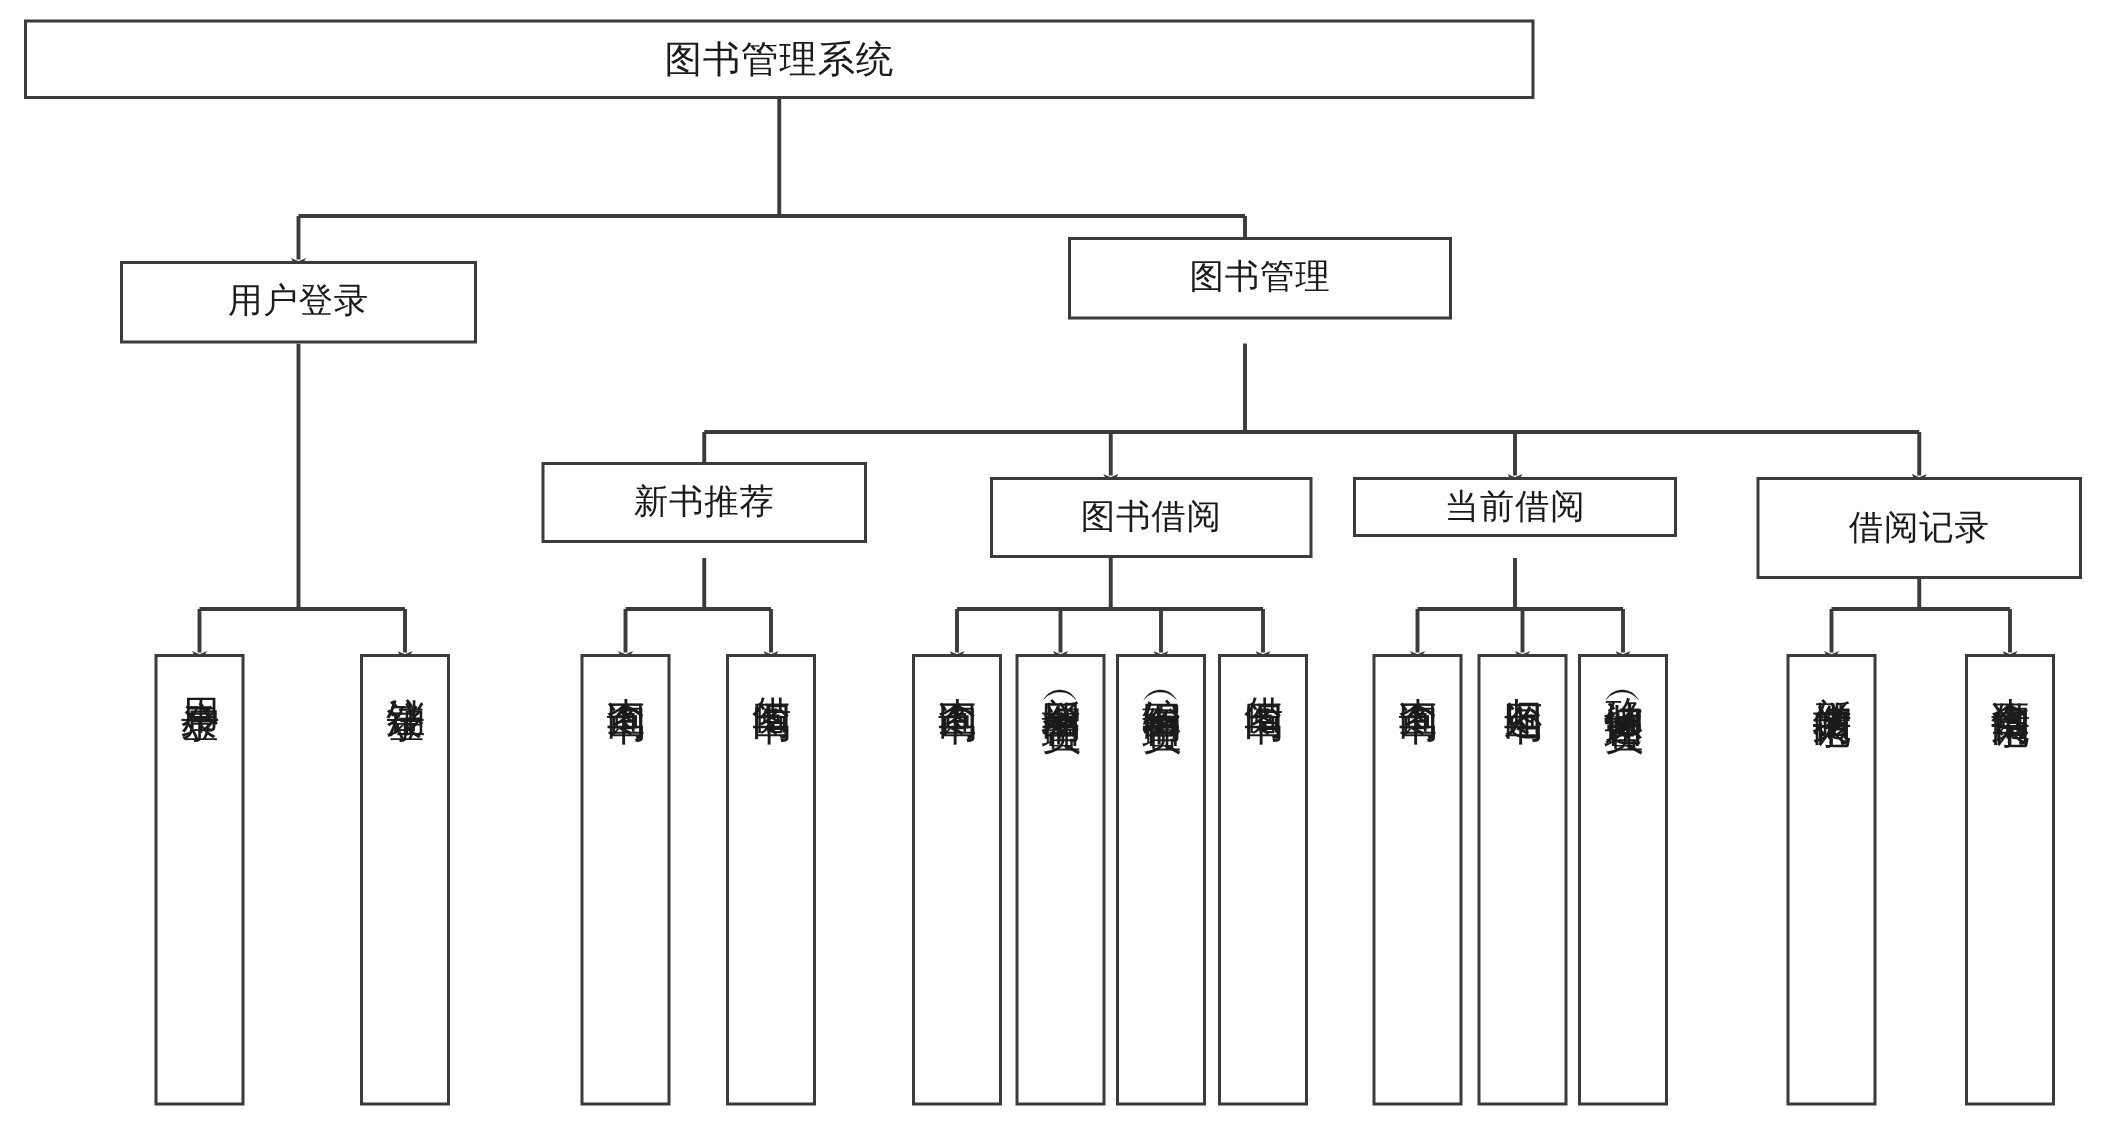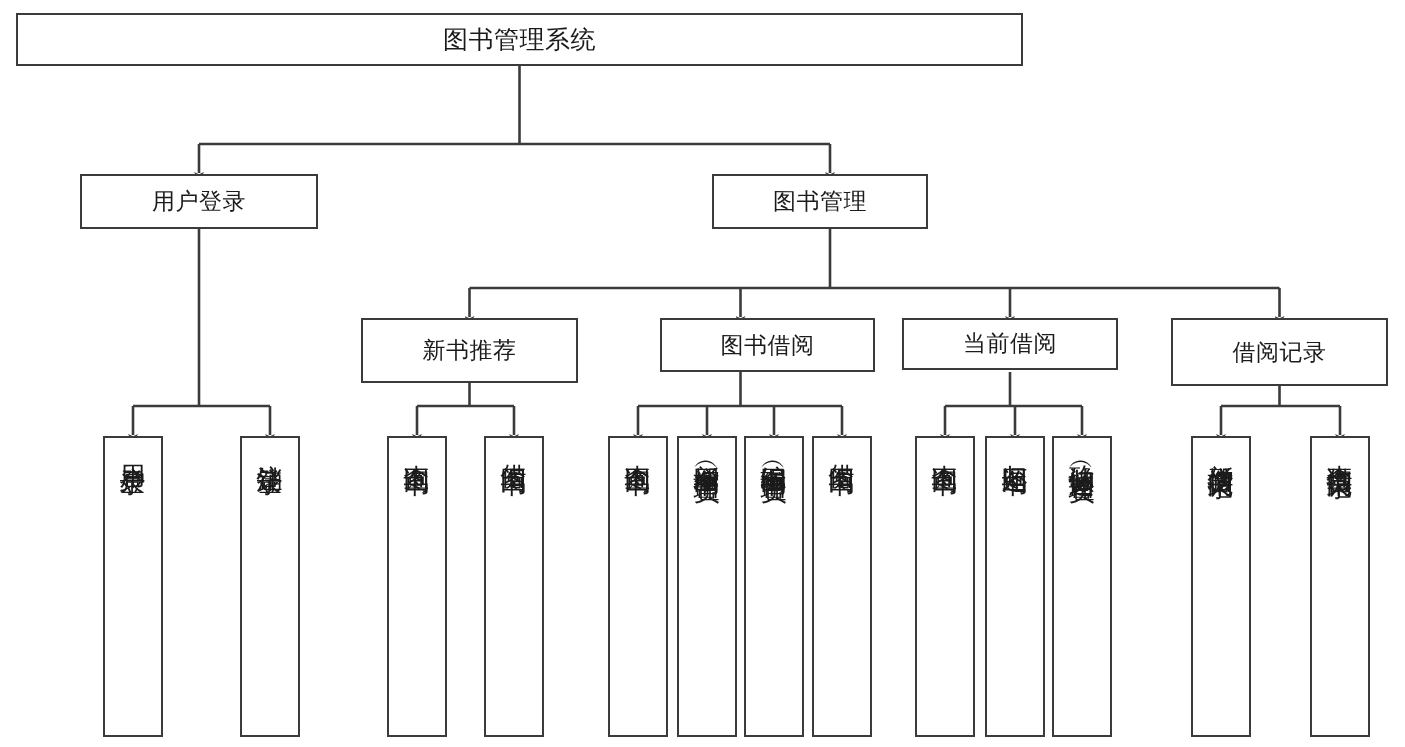--- a/index.html
+++ b/index.html
@@ -114,30 +114,30 @@
       </g>
   </svg>
 
   <div id="nodes">
       <div class="node horiz root" style="left: 16px; top: 13px; width: 1007px; height: 53px;">
         <span class="lbl">图书管理系统</span>
       </div>
       <div class="node horiz" style="left: 80px; top: 174px; width: 238px; height: 55px;">
         <span class="lbl">用户登录</span>
       </div>
-      <div class="node horiz" style="left: 712px; top: 174px; width: 216px; height: 55px;">
+      <div class="node horiz" style="left: 712px; top: 158px; width: 256px; height: 55px;">
         <span class="lbl">图书管理</span>
       </div>
-      <div class="node horiz" style="left: 361px; top: 318px; width: 217px; height: 65px;">
+      <div class="node horiz" style="left: 361px; top: 308px; width: 217px; height: 54px;">
         <span class="lbl">新书推荐</span>
       </div>
       <div class="node horiz" style="left: 660px; top: 318px; width: 215px; height: 54px;">
         <span class="lbl">图书借阅</span>
       </div>
-      <div class="node horiz" style="left: 902px; top: 318px; width: 216px; height: 52px; font-family: Liberation Serif, serif;">
+      <div class="node horiz" style="left: 902px; top: 318px; width: 216px; height: 40px;">
         <span class="lbl">当前借阅</span>
       </div>
       <div class="node horiz" style="left: 1171px; top: 318px; width: 217px; height: 68px;">
         <span class="lbl">借阅记录</span>
       </div>
       <div class="node vert" style="left: 103px; top: 436px; width: 60px; height: 301px;">
         <span class="lbl">用户登录</span>
       </div>
       <div class="node vert" style="left: 240px; top: 436px; width: 60px; height: 301px;">
         <span class="lbl">注销登录</span>

